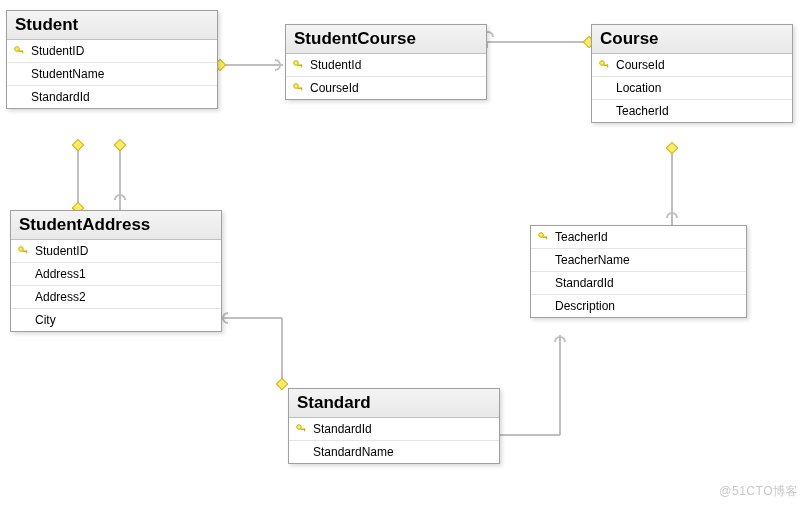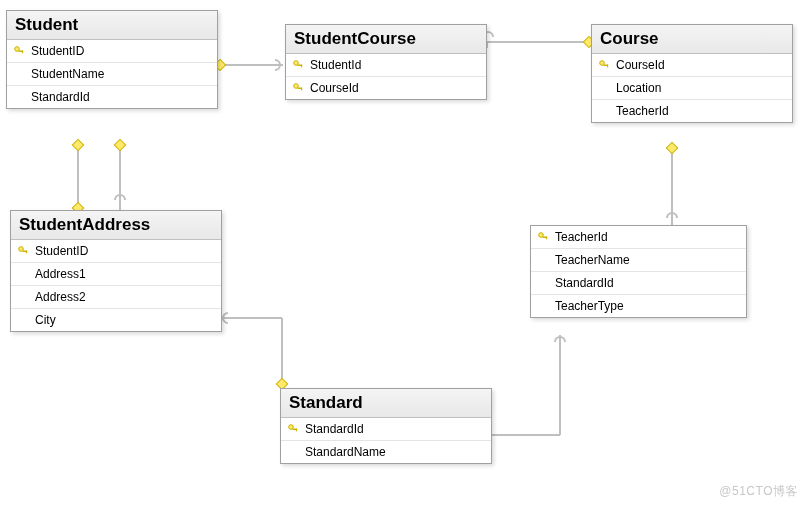--- a/index.html
+++ b/index.html
@@ -180,25 +180,25 @@
   <div class="entity-row">
       <span class="key-cell"></span>
       <span class="field-name">TeacherName</span>
     </div>
   <div class="entity-row">
       <span class="key-cell"></span>
       <span class="field-name">StandardId</span>
     </div>
   <div class="entity-row">
       <span class="key-cell"></span>
-      <span class="field-name">TeacherType</span>
-    </div>
-</div>
-
-<div class="entity" style="left:280px;top:388px;width:210px">
+      <span class="field-name">Description</span>
+    </div>
+</div>
+
+<div class="entity" style="left:288px;top:388px;width:210px">
   <div class="entity-header">Standard</div>
   <div class="entity-row">
       <span class="key-cell">
         <span class="key-icon">
           <svg width="12" height="12" viewBox="0 0 12 12">
             <circle cx="4" cy="4" r="2.3" fill="#ffe96b" stroke="#c9b300"></circle>
             <rect x="5.5" y="5.5" width="4.5" height="1.5" fill="#c9b300"></rect>
             <rect x="9" y="5.5" width="1.2" height="2.8" fill="#c9b300"></rect>
           </svg>
         </span>

